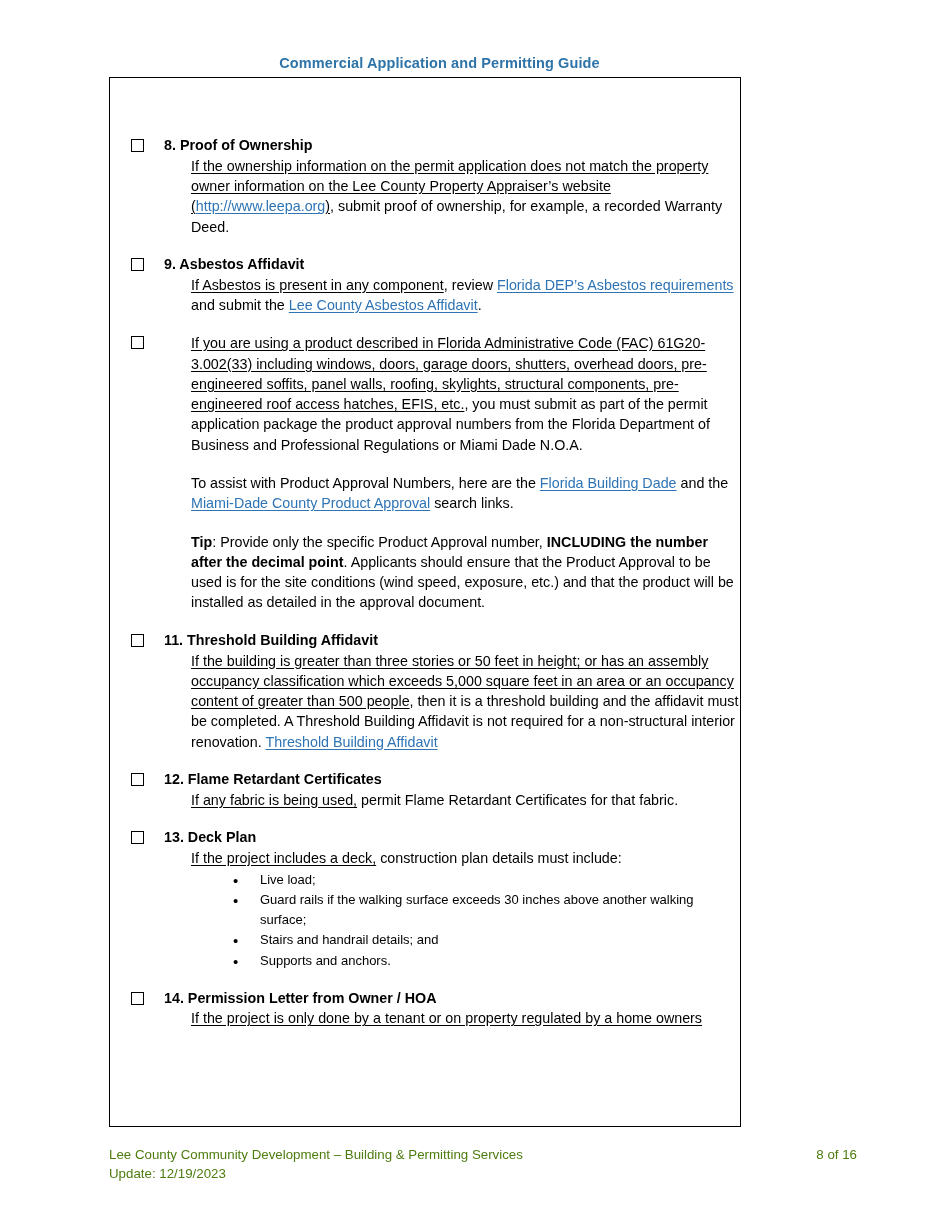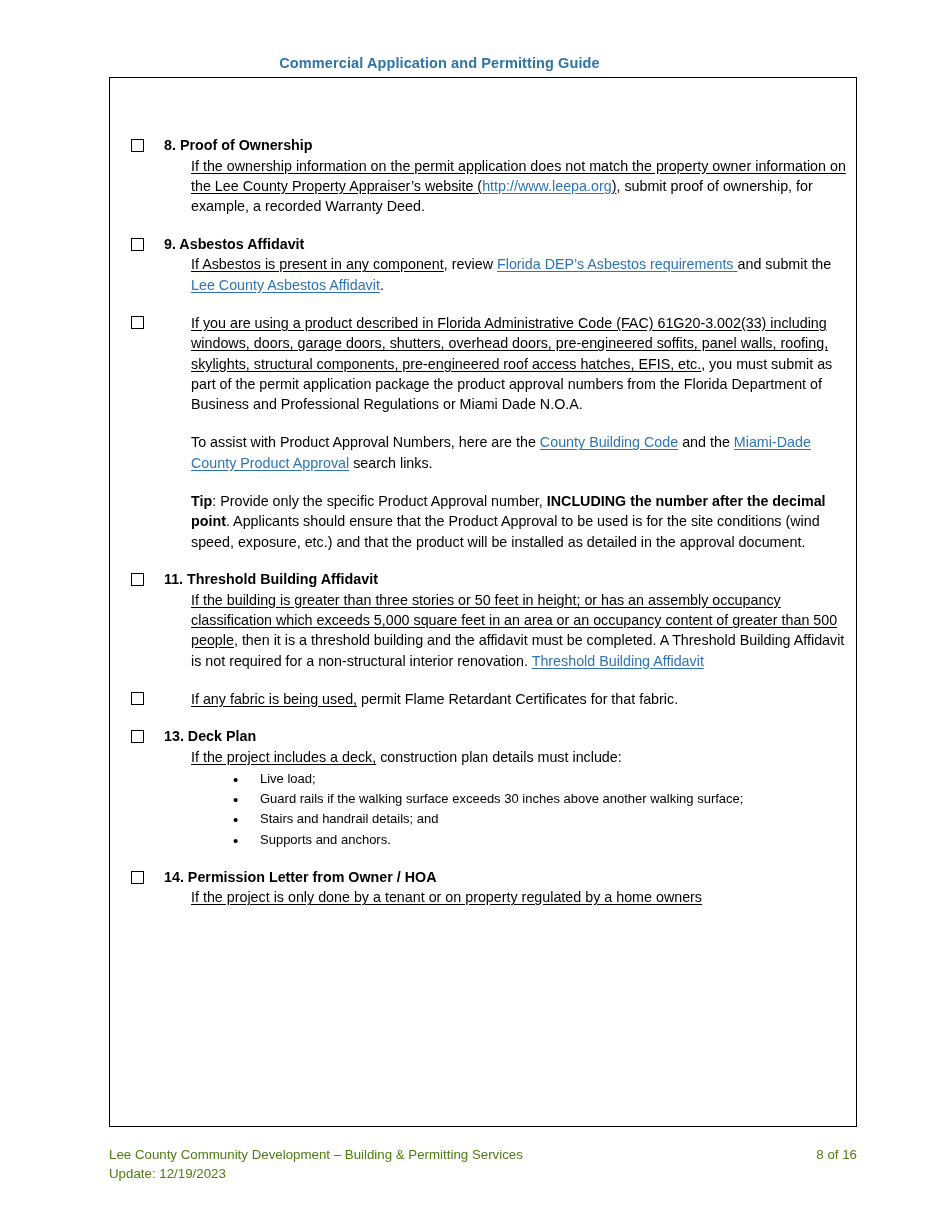--- a/index.html
+++ b/index.html
@@ -28,21 +28,21 @@
     font-weight: bold;
     color: #2E74A8;
     letter-spacing: 0.1px;
   }
 
   
   .page-frame {
     position: absolute;
     left: 109px;
     top: 77px;
-    width: 748px;
+    width: 632px;
     height: 1050px;
     border: 1.6px solid #000000;
     box-sizing: border-box;
     overflow: hidden;
   }
   .frame-inner {
     padding: 58px 0 0 0;
     box-sizing: border-box;
   }
 
@@ -151,33 +151,34 @@
           <span class="checkbox"></span>
           <div class="item-title">9. Asbestos Affidavit</div>
           <div class="item-body">
             <p><span class="u">If Asbestos is present in any component</span><span>, review </span><span class="lnk">Florida DEP’s Asbestos requirements </span><span>and submit the </span><span class="lnk">Lee County Asbestos Affidavit</span><span>.</span></p>
           </div>
         </div>
         <div class="item">
           <span class="checkbox"></span>
           <div class="item-body">
             <p><span class="u">If you are using a product described in Florida Administrative Code (FAC) 61G20-3.002(33) including windows, doors, garage doors, shutters, overhead doors, pre-engineered soffits, panel walls, roofing, skylights, structural components, pre-engineered roof access hatches, EFIS, etc.</span><span>, you must submit as part of the permit application package the product approval numbers from the Florida Department of Business and Professional Regulations or Miami Dade N.O.A.</span></p>
-            <p><span>To assist with Product Approval Numbers, here are the </span><span class="lnk">County Building Code</span><span> and the </span><span class="lnk">Miami-Dade County Product Approval</span><span> search links.</span></p>
+            <p><span>To assist with Product Approval Numbers, here are the </span><span class="lnk">Florida Building Dade</span><span> and the </span><span class="lnk">Miami-Dade County Product Approval</span><span> search links.</span></p>
             <p><span class="b">Tip</span><span>: Provide only the specific Product Approval number, </span><span class="b">INCLUDING the number after the decimal point</span><span>. Applicants should ensure that the Product Approval to be used is for the site conditions (wind speed, exposure, etc.) and that the product will be installed as detailed in the approval document.</span></p>
           </div>
         </div>
         <div class="item">
           <span class="checkbox"></span>
           <div class="item-title">11. Threshold Building Affidavit</div>
           <div class="item-body">
             <p><span class="u">If the building is greater than three stories or 50 feet in height; or has an assembly occupancy classification which exceeds 5,000 square feet in an area or an occupancy content of greater than 500 people</span><span>, then it is a threshold building and the affidavit must be completed.  A Threshold Building Affidavit is not required for a non-structural interior renovation. </span><span class="lnk">Threshold Building Affidavit</span></p>
           </div>
         </div>
         <div class="item">
           <span class="checkbox"></span>
+          <div class="item-title">12. Flame Retardant Certificates</div>
           <div class="item-body">
             <p><span class="u">If any fabric is being used,</span><span> permit Flame Retardant Certificates for that fabric.</span></p>
           </div>
         </div>
         <div class="item">
           <span class="checkbox"></span>
           <div class="item-title">13. Deck Plan</div>
           <div class="item-body">
             <p><span class="u">If the project includes a deck,</span><span> construction plan details must include:</span></p>
             <ul class="deck-list">

